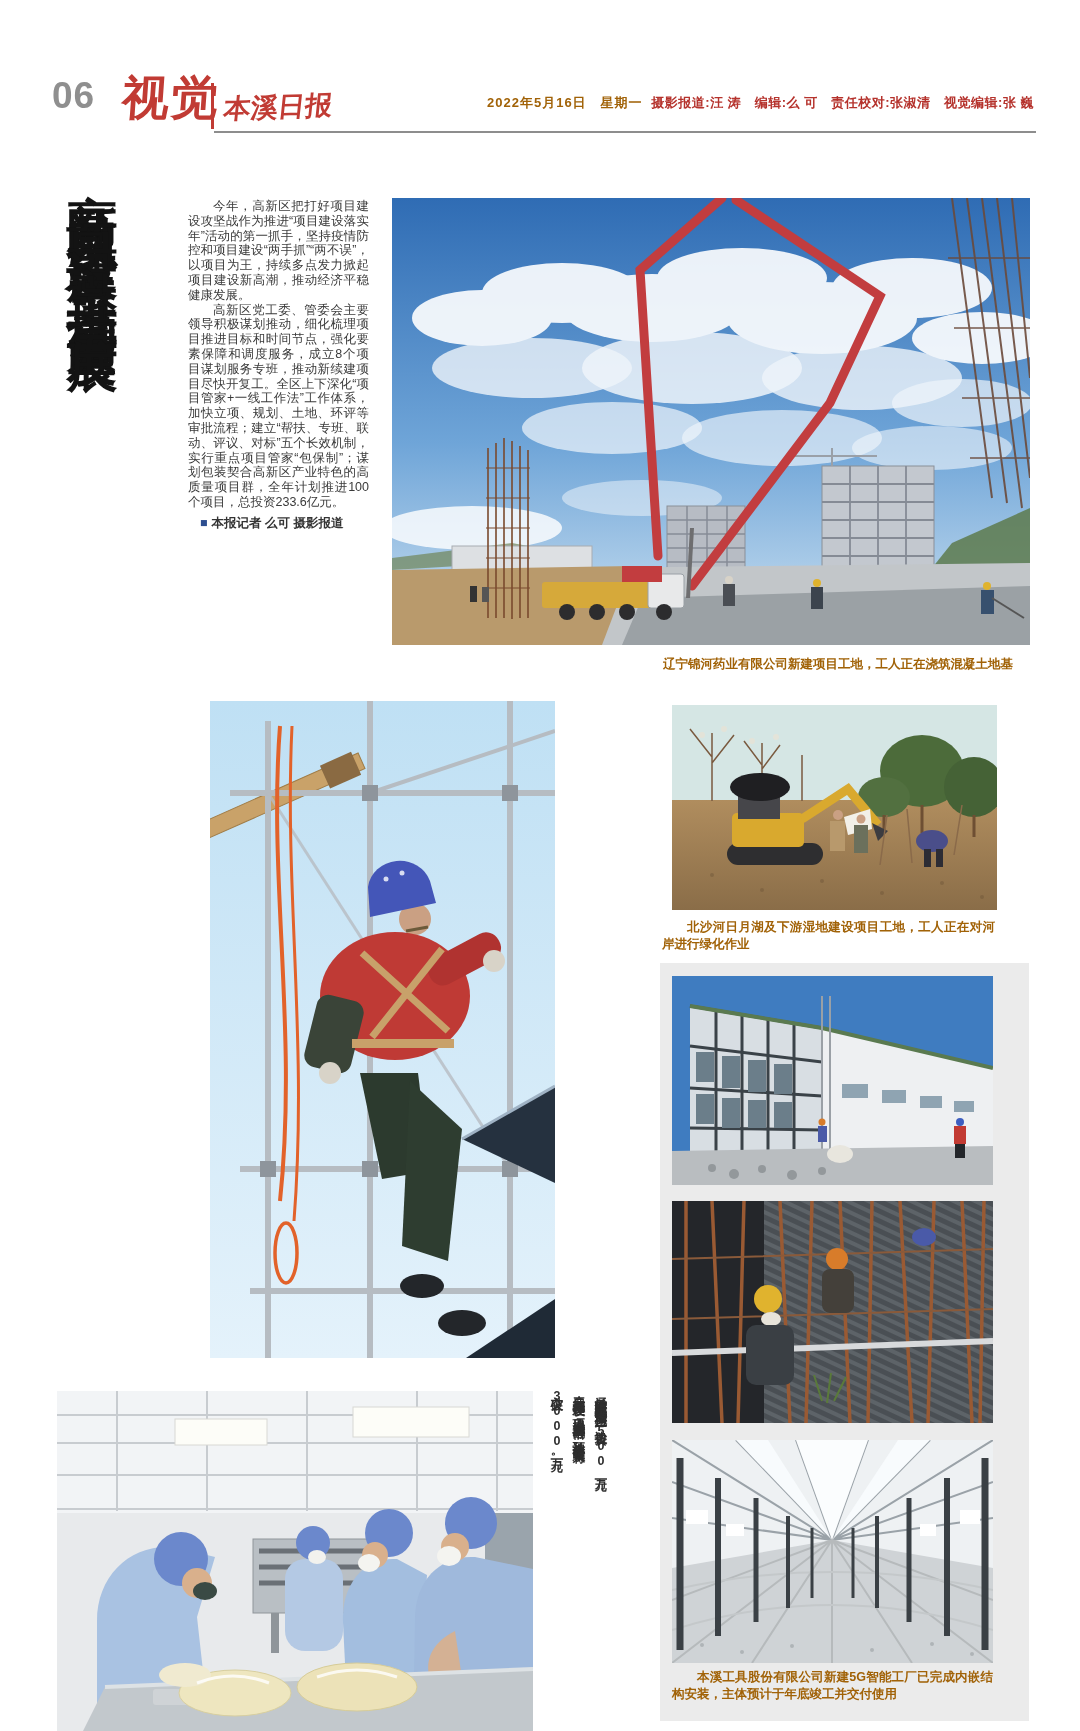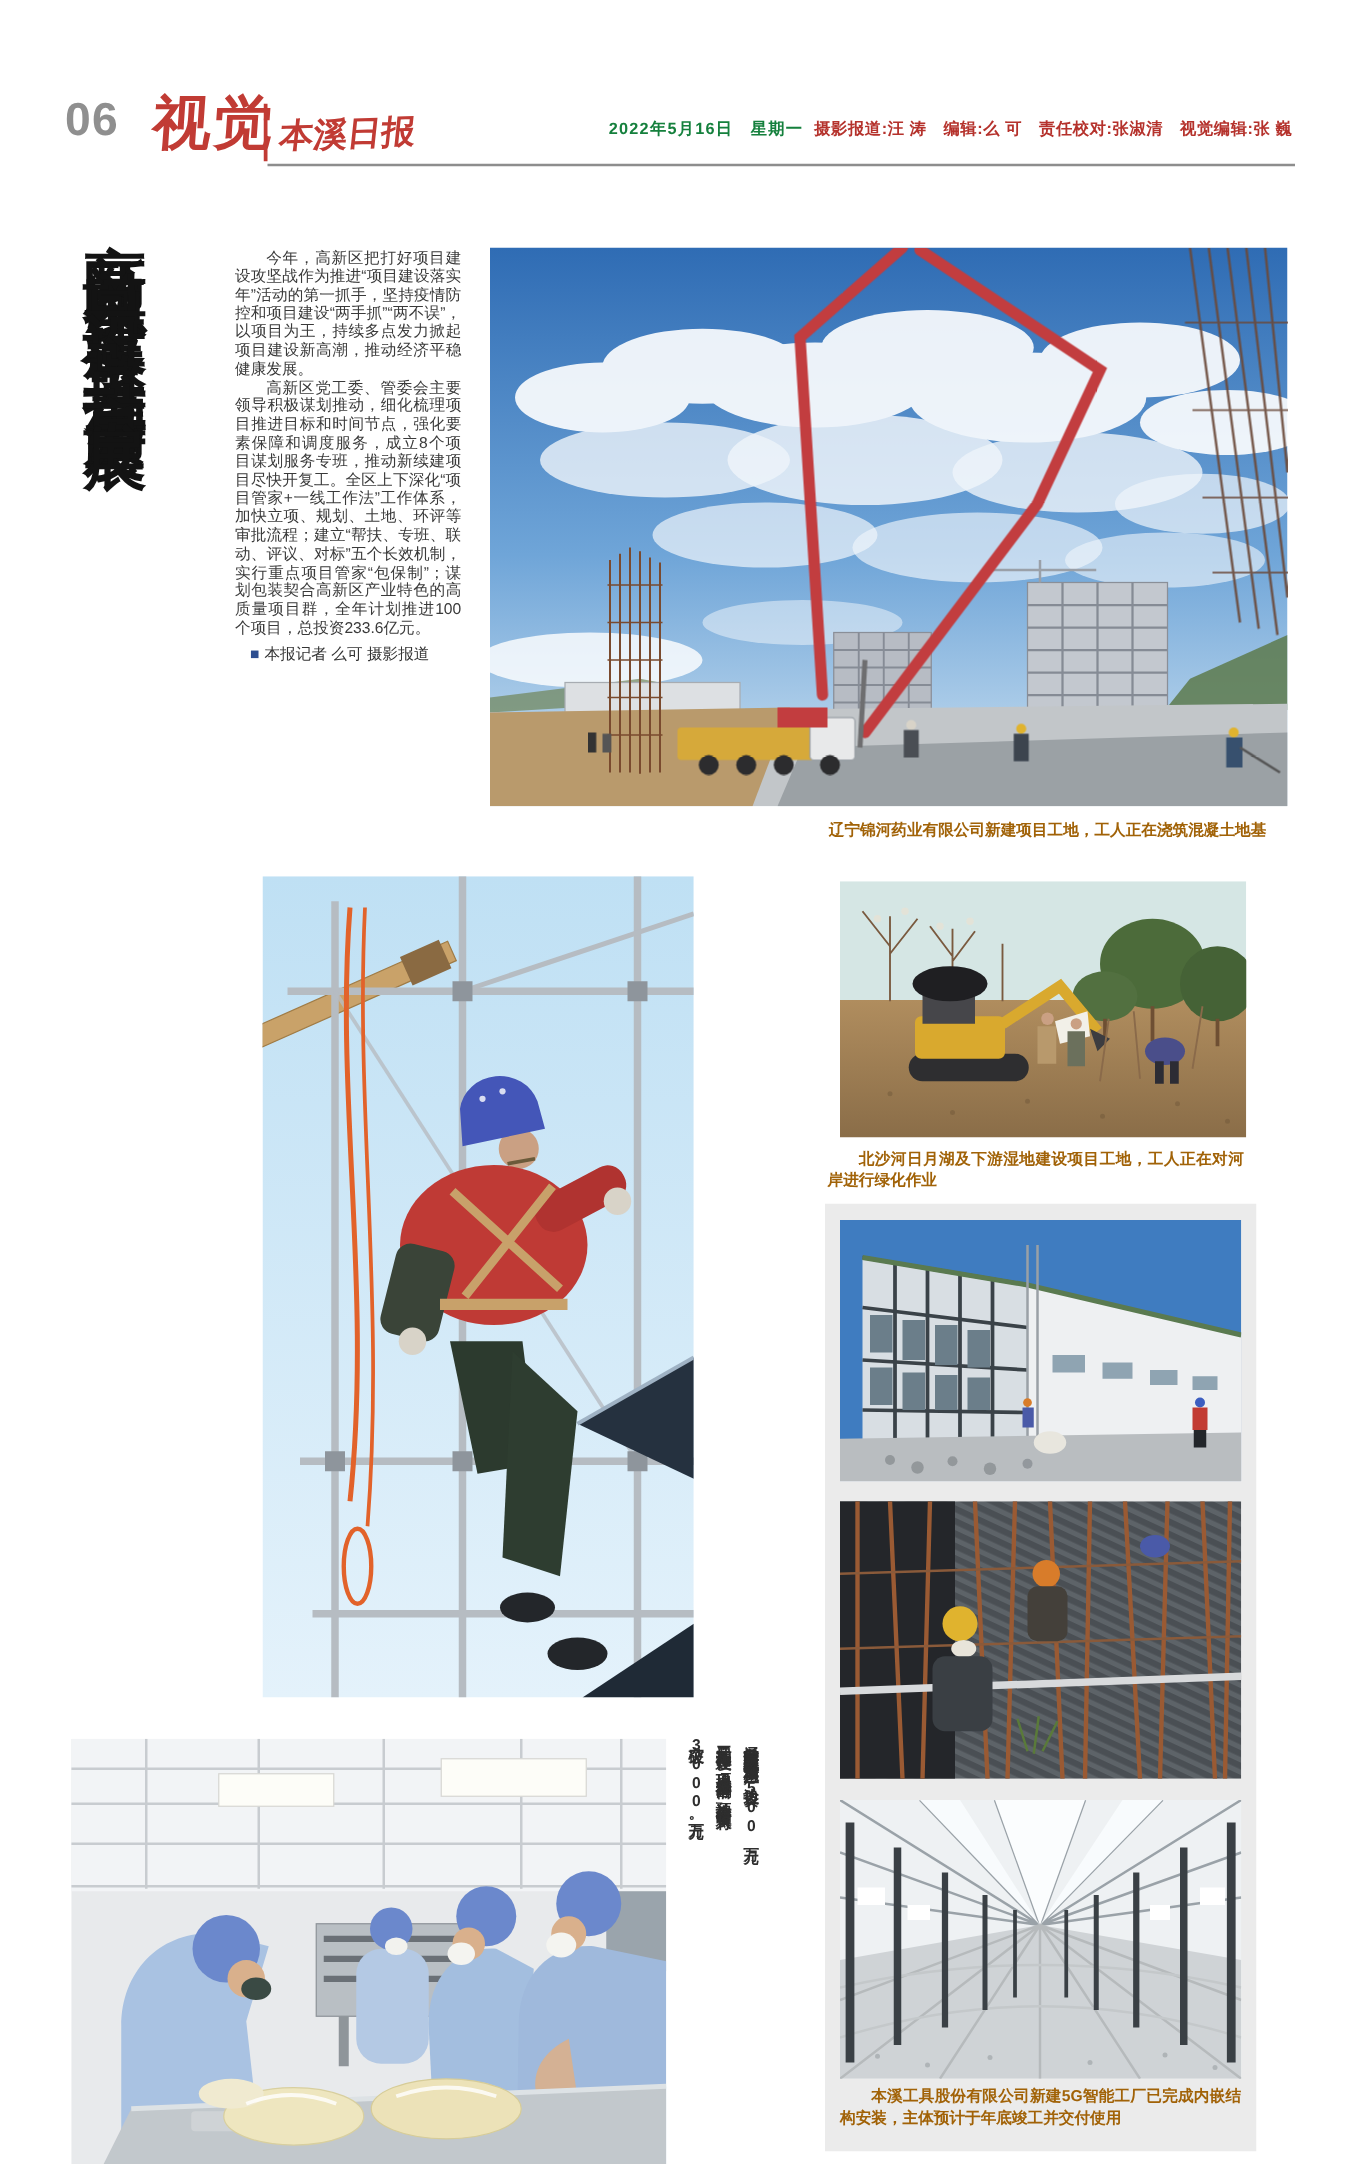--- a/index.html
+++ b/index.html
@@ -6,49 +6,49 @@
   .page{position:relative;width:1080px;height:1731px;background:#ffffff;overflow:hidden;
         font-family:"Liberation Sans","DejaVu Sans",sans-serif;color:#2f2f2f;margin-top:33px;}
 
   
   .page-num{position:absolute;left:52px;top:42px;font-size:37px;font-weight:700;color:#8f8f8f;letter-spacing:1px;}
   .section-title{position:absolute;left:122px;top:34px;font-size:47px;font-weight:900;color:#c13b34;
                  transform:skewX(-4deg);letter-spacing:2px;}
   .hdr-divider{position:absolute;left:211px;top:50px;width:3px;height:46px;background:#c13b34;}
   .masthead{position:absolute;left:224px;top:56px;font-size:27px;font-weight:700;color:#c13b34;
             transform:skewX(-8deg) rotate(-2deg);}
-  .date-line{position:absolute;left:487px;top:61px;font-size:13px;color:#15803d;font-weight:600;letter-spacing:1px;}
+  .date-line{position:absolute;left:487px;top:61px;font-size:13px;color:#a16207;font-weight:600;letter-spacing:1px;}
   .editors-line{position:absolute;right:46px;top:61px;font-size:13px;color:#b5322c;font-weight:700;letter-spacing:.5px;}
   .hdr-rule{position:absolute;left:214px;top:98px;width:822px;height:2px;background:#8d8d8d;}
 
   
   .headline{position:absolute;left:62px;top:120px;height:1224px;margin:0;
             writing-mode:vertical-rl;text-orientation:upright;
             font-size:51px;font-weight:900;color:#131313;letter-spacing:8px;line-height:1.2;}
 
   
   .article{position:absolute;left:188px;top:166px;width:181px;font-size:12.5px;line-height:14.8px;
            text-align:justify;color:#3a3a3a;}
   .article p{margin:0;text-indent:2em;}
-  .byline{margin-top:6px;padding-left:12px;font-size:12.5px;font-weight:400;color:#333;}
+  .byline{margin-top:6px;padding-left:12px;font-size:12.5px;font-weight:700;color:#333;}
   .byline .sq{color:#2d4e90;margin-right:4px;}
 
   
   .photo{position:absolute;display:block;}
   .photo-main{left:392px;top:165px;}
   .photo-scaffold{left:210px;top:668px;}
   .photo-excavator{left:672px;top:672px;}
   .photo-factory{left:57px;top:1358px;}
 
   .cap{font-size:12.5px;font-weight:600;color:#a16207;line-height:17px;}
   .cap-main{position:absolute;left:392px;top:623px;width:621px;text-align:right;}
   .cap-river{position:absolute;left:662px;top:886px;width:333px;text-indent:2em;text-align:justify;}
 
   
-  .panel{position:absolute;left:660px;top:930px;width:345px;height:758px;background:#ebebeb;}
+  .panel{position:absolute;left:660px;top:930px;width:345px;height:758px;background:#ebebeb;padding-left:24px;}
   .panel .photo{position:absolute;}
   .photo-steel{left:12px;top:13px;}
   .photo-rebar{left:12px;top:238px;}
   .photo-warehouse{left:12px;top:477px;}
   .cap-tool{position:absolute;left:12px;top:706px;width:321px;text-indent:2em;text-align:justify;}
 
   
   .vcap{position:absolute;left:546px;top:1354px;height:382px;
         writing-mode:vertical-rl;text-orientation:upright;
         font-size:12.5px;font-weight:600;color:#2e2e2e;line-height:22px;letter-spacing:1px;}

